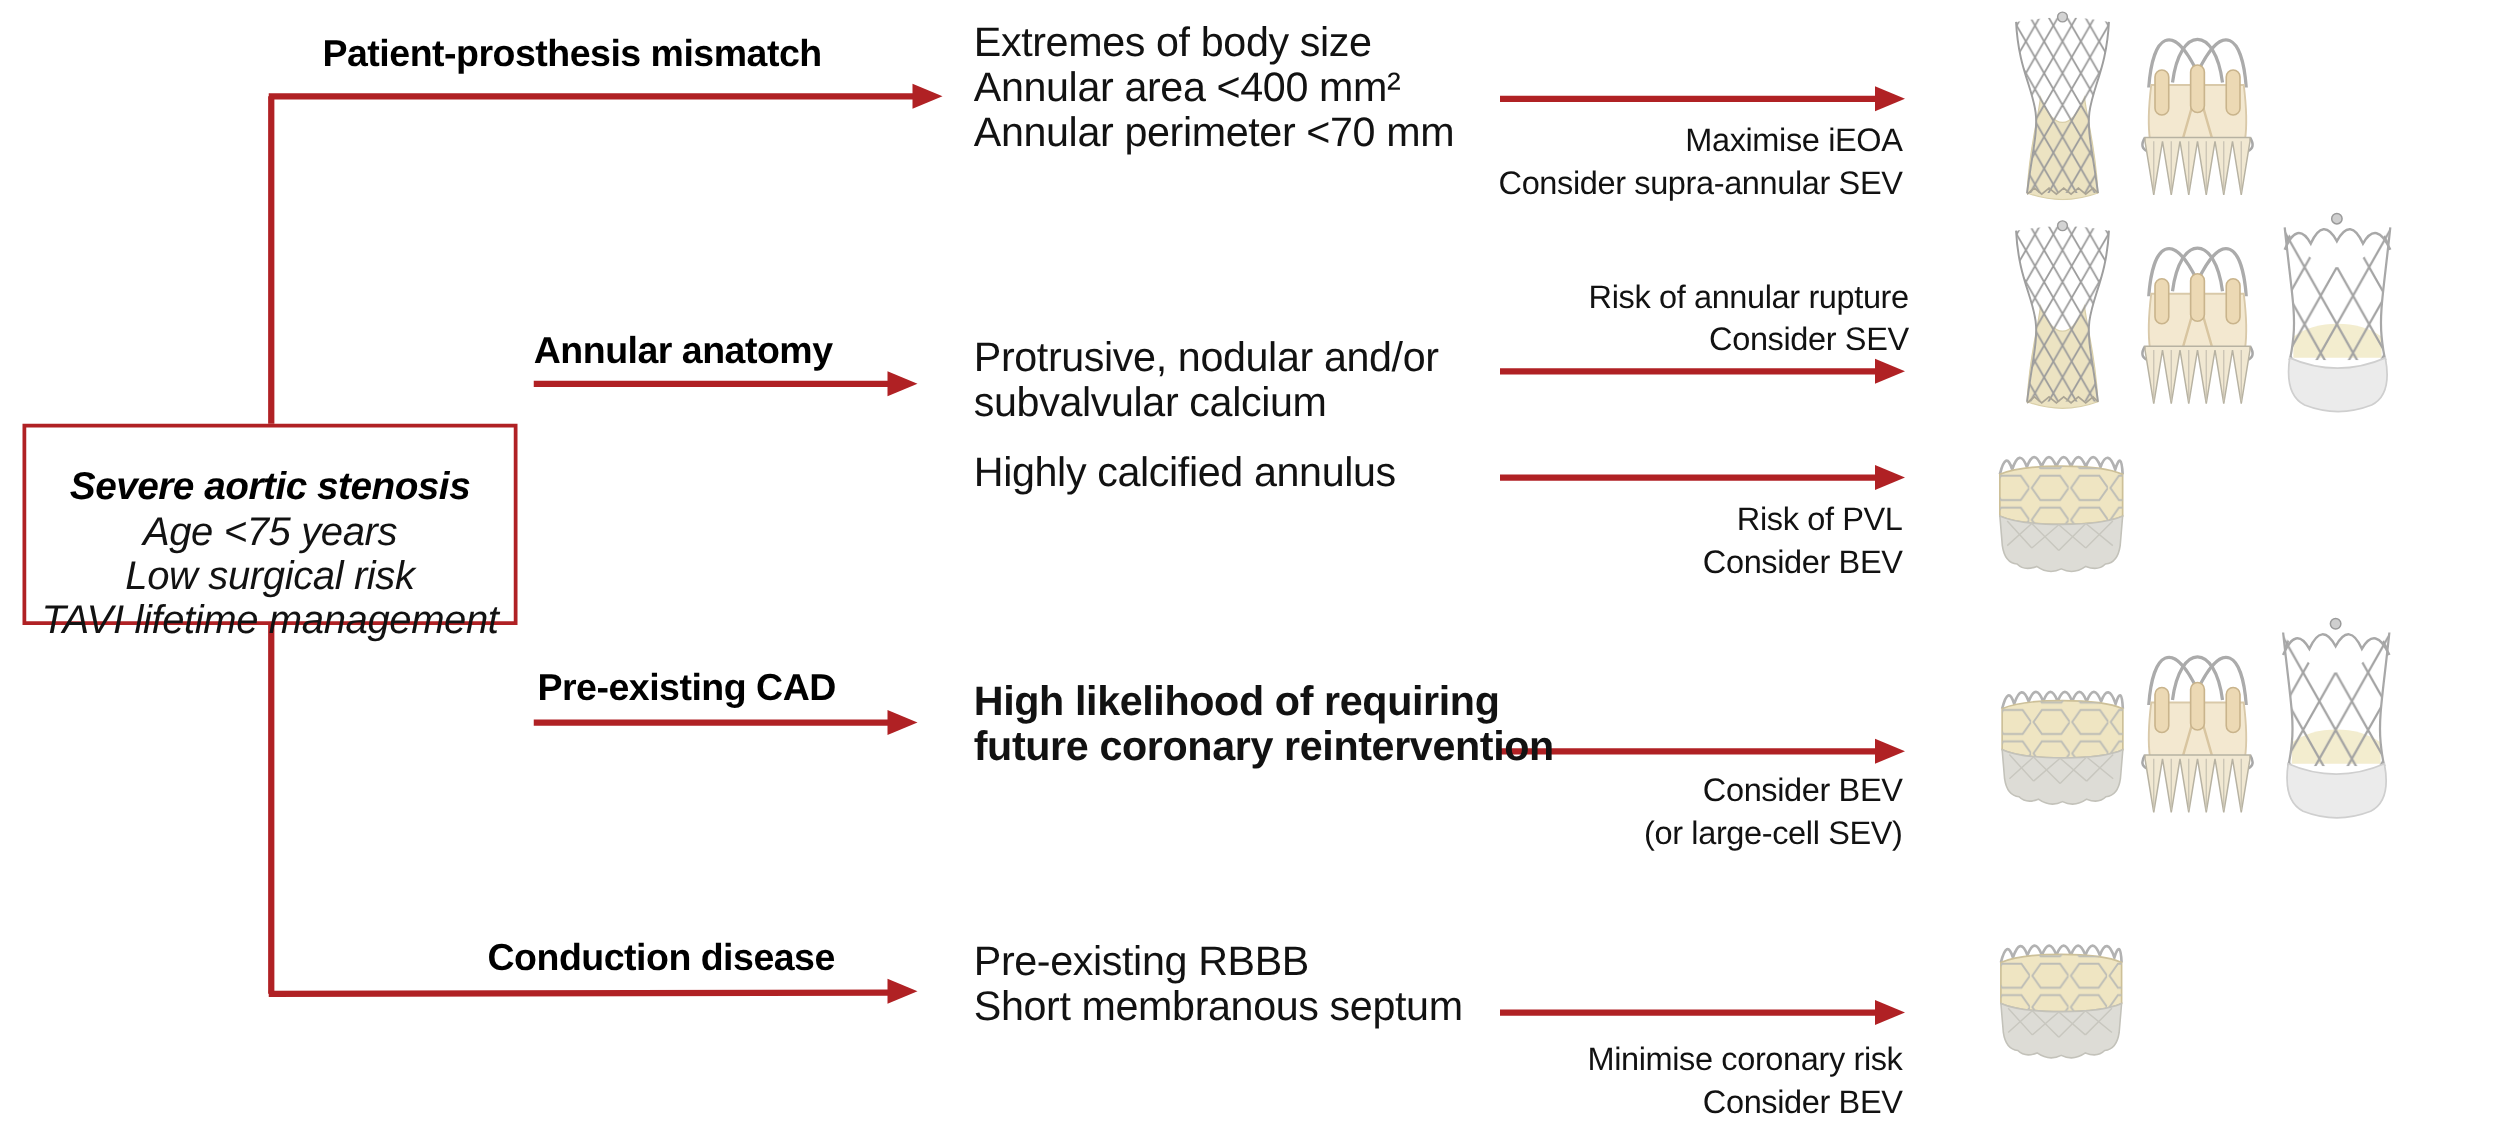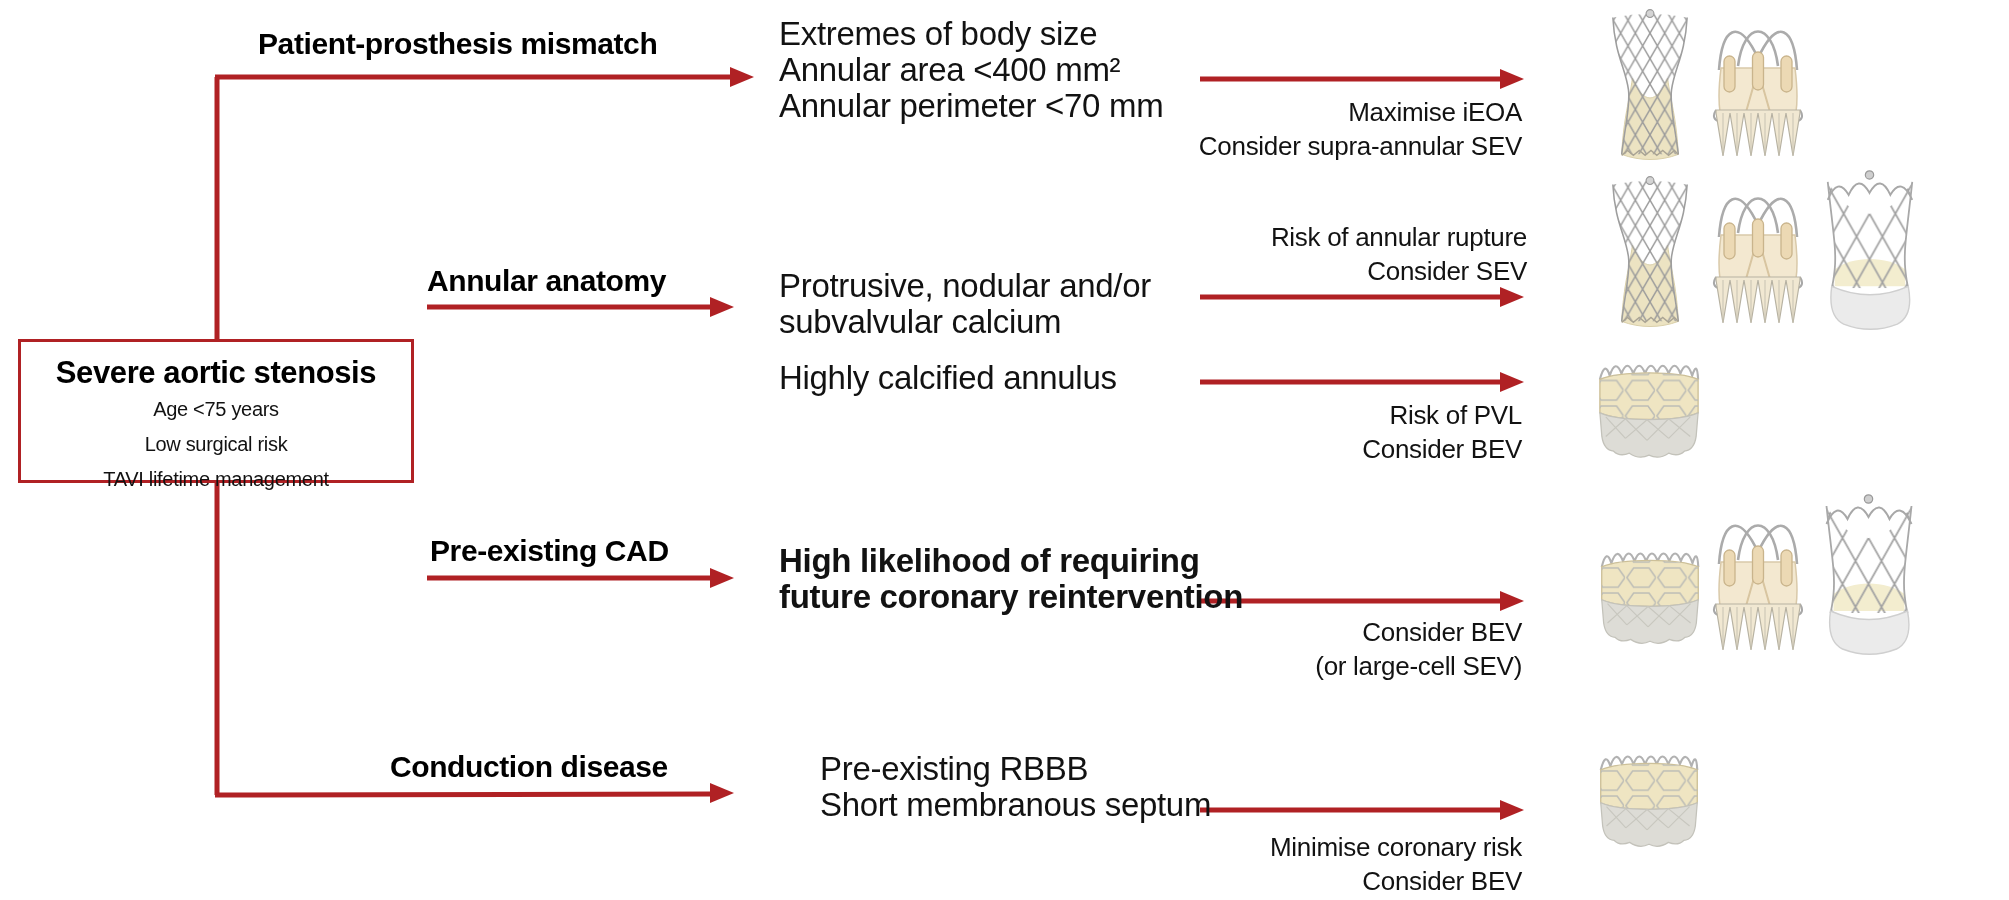--- a/index.html
+++ b/index.html
@@ -3,24 +3,24 @@
 <meta charset="utf-8">
 <style>
   html,body{margin:0;padding:0;background:#ffffff;}
   .canvas{position:relative;width:2009px;height:900px;background:#ffffff;overflow:hidden;
           font-family:"Liberation Sans",sans-serif;color:#111;}
   .connectors{position:absolute;left:0;top:0;z-index:1;}
   .heading{position:absolute;z-index:3;font-weight:700;font-size:30px;letter-spacing:-0.4px;color:#000;white-space:nowrap;}
   .crit{position:absolute;z-index:3;font-size:33px;line-height:36px;letter-spacing:-0.3px;color:#121212;white-space:nowrap;}
   .reco{position:absolute;z-index:3;font-size:26px;line-height:34px;letter-spacing:-0.3px;color:#121212;
         text-align:right;width:500px;white-space:nowrap;}
-  .title-box{position:absolute;z-index:4;left:18px;top:339px;width:396px;height:144px;background:#ffffff;
-             border:3px solid #b02124;box-sizing:border-box;text-align:center;padding-top:12px;}
+  .title-box{position:absolute;z-index:4;left:18px;top:339px;width:396px;height:161px;background:#ffffff;
+             border:3px solid #b02124;box-sizing:border-box;text-align:center;padding-top:28px;font-style:italic;}
   .box-title{font-weight:700;font-size:31px;letter-spacing:-0.4px;line-height:38px;color:#000;}
-  .box-line{font-size:20px;line-height:35px;letter-spacing:-0.3px;color:#121212;}
+  .box-line{font-size:32px;line-height:35px;letter-spacing:-0.3px;color:#121212;}
   .valve{position:absolute;z-index:2;}
   .defs{position:absolute;width:0;height:0;overflow:hidden;}
 </style>
 </head>
 <body>
 
 <div class="canvas">
 
   <svg class="defs" aria-hidden="true">
     <defs>
@@ -130,21 +130,21 @@
     <div>Protrusive, nodular and/or</div>
     <div>subvalvular calcium</div>
   </div>
   <div class="crit" style="left:779px;top:360px;">
     <div>Highly calcified annulus</div>
   </div>
   <div class="crit" style="left:779px;top:543px;font-weight:bold;">
     <div>High likelihood of requiring</div>
     <div>future coronary reintervention</div>
   </div>
-  <div class="crit" style="left:820px;top:751px;">
+  <div class="crit" style="left:779px;top:751px;">
     <div>Pre-existing RBBB</div>
     <div>Short membranous septum</div>
   </div>
 
   <div class="reco" style="left:1022px;top:95px;">
     <div>Maximise iEOA</div>
     <div>Consider supra-annular SEV</div>
   </div>
   <div class="reco" style="left:1027px;top:220px;">
     <div>Risk of annular rupture</div>

